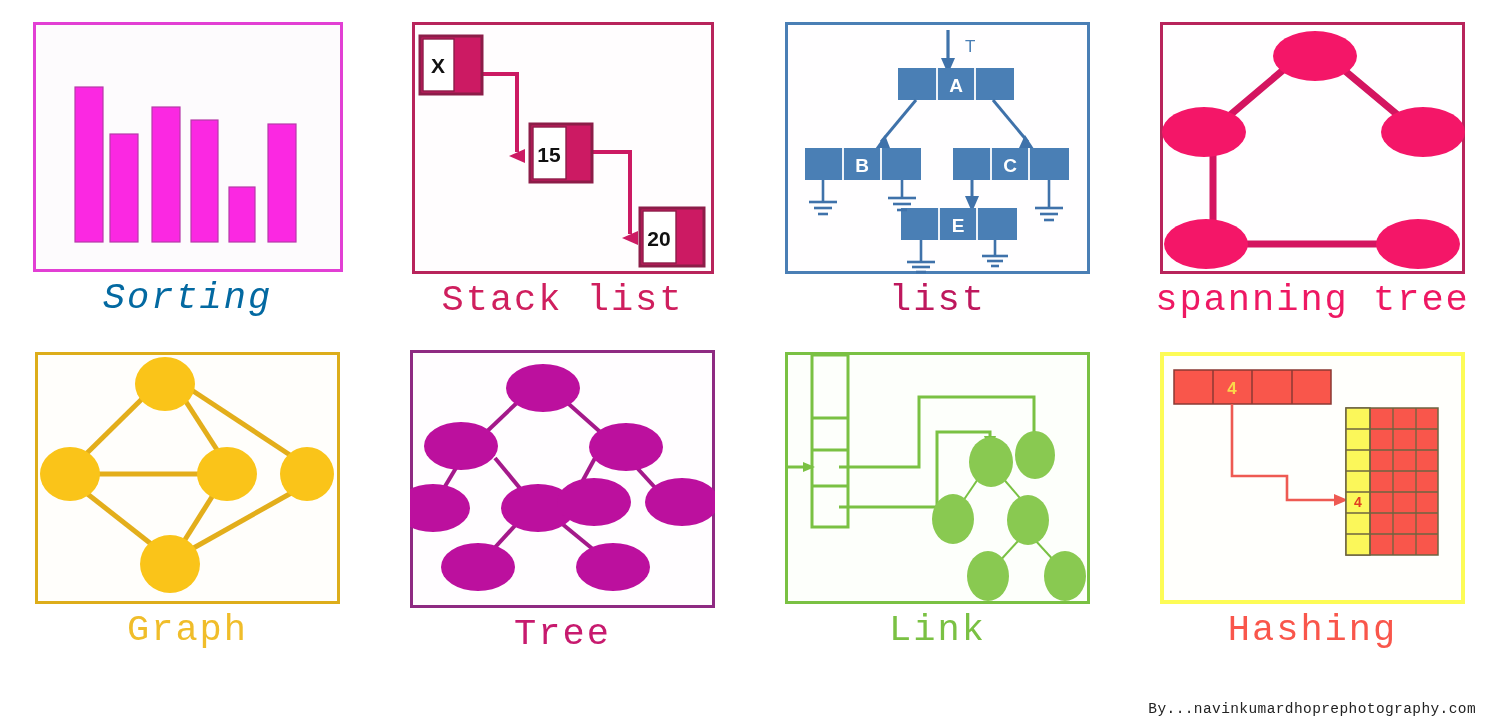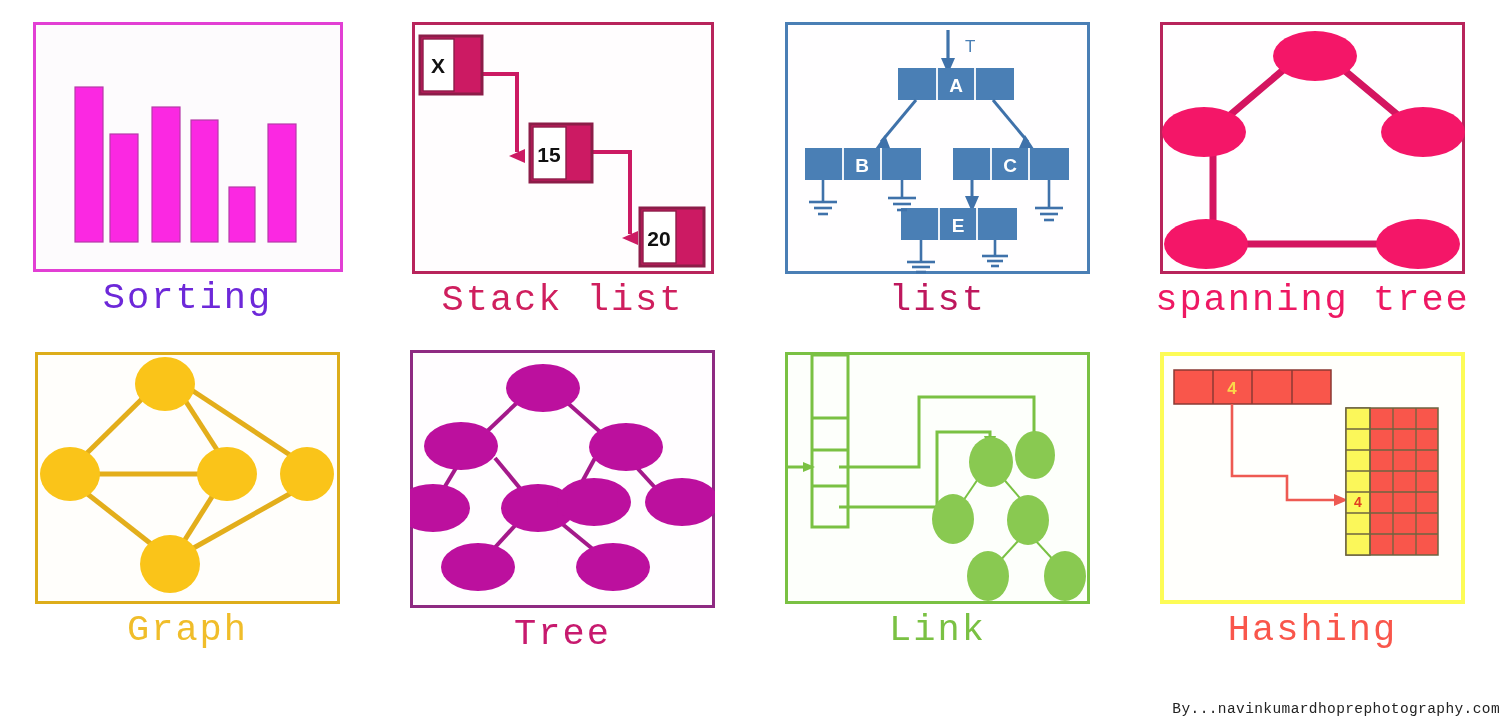--- a/index.html
+++ b/index.html
@@ -30,21 +30,21 @@
     font-size:37px;
     letter-spacing:2px;
     line-height:1;
     margin-top:8px;
     white-space:nowrap;
     font-weight:400;
   }
   .svgwrap{position:absolute;left:0;top:0;width:100%;height:100%;}
   .footer{
     position:absolute;
-    right:0;bottom:4px;
+    right:24px;bottom:4px;
     font-size:14.5px;
     color:#222222;
     letter-spacing:0.4px;
     white-space:nowrap;
   }
 </style>
 </head>
 <body>
 
 <div class="grid">
@@ -56,21 +56,21 @@
         <g stroke="#b63aa8" stroke-width="1.2" fill="#fb28e2">
           <rect x="42" y="65" width="28" height="155"></rect>
           <rect x="77" y="112" width="28" height="108"></rect>
           <rect x="119" y="85" width="28" height="135"></rect>
           <rect x="158" y="98" width="27" height="122"></rect>
           <rect x="196" y="165" width="26" height="55"></rect>
           <rect x="235" y="102" width="28" height="118"></rect>
         </g>
       </svg>
     </div>
-    <div class="caption" style="color:#6d28d9;">Sorting</div>
+    <div class="caption" style="color:#0369a1;font-style:italic;">Sorting</div>
   </div>
 
   <div class="cell">
     <div class="panel" style="width:302px;height:252px;margin-top:22px;">
       <svg class="svgwrap" viewBox="0 0 302 252">
         <rect x="1.5" y="1.5" width="299" height="249" fill="#fffdfe" stroke="#b8245b" stroke-width="3"></rect>
 
         <g stroke="#cc1a63" stroke-width="4" fill="none">
           <path d="M69,52 L105,52 L105,130"></path>
         </g>

